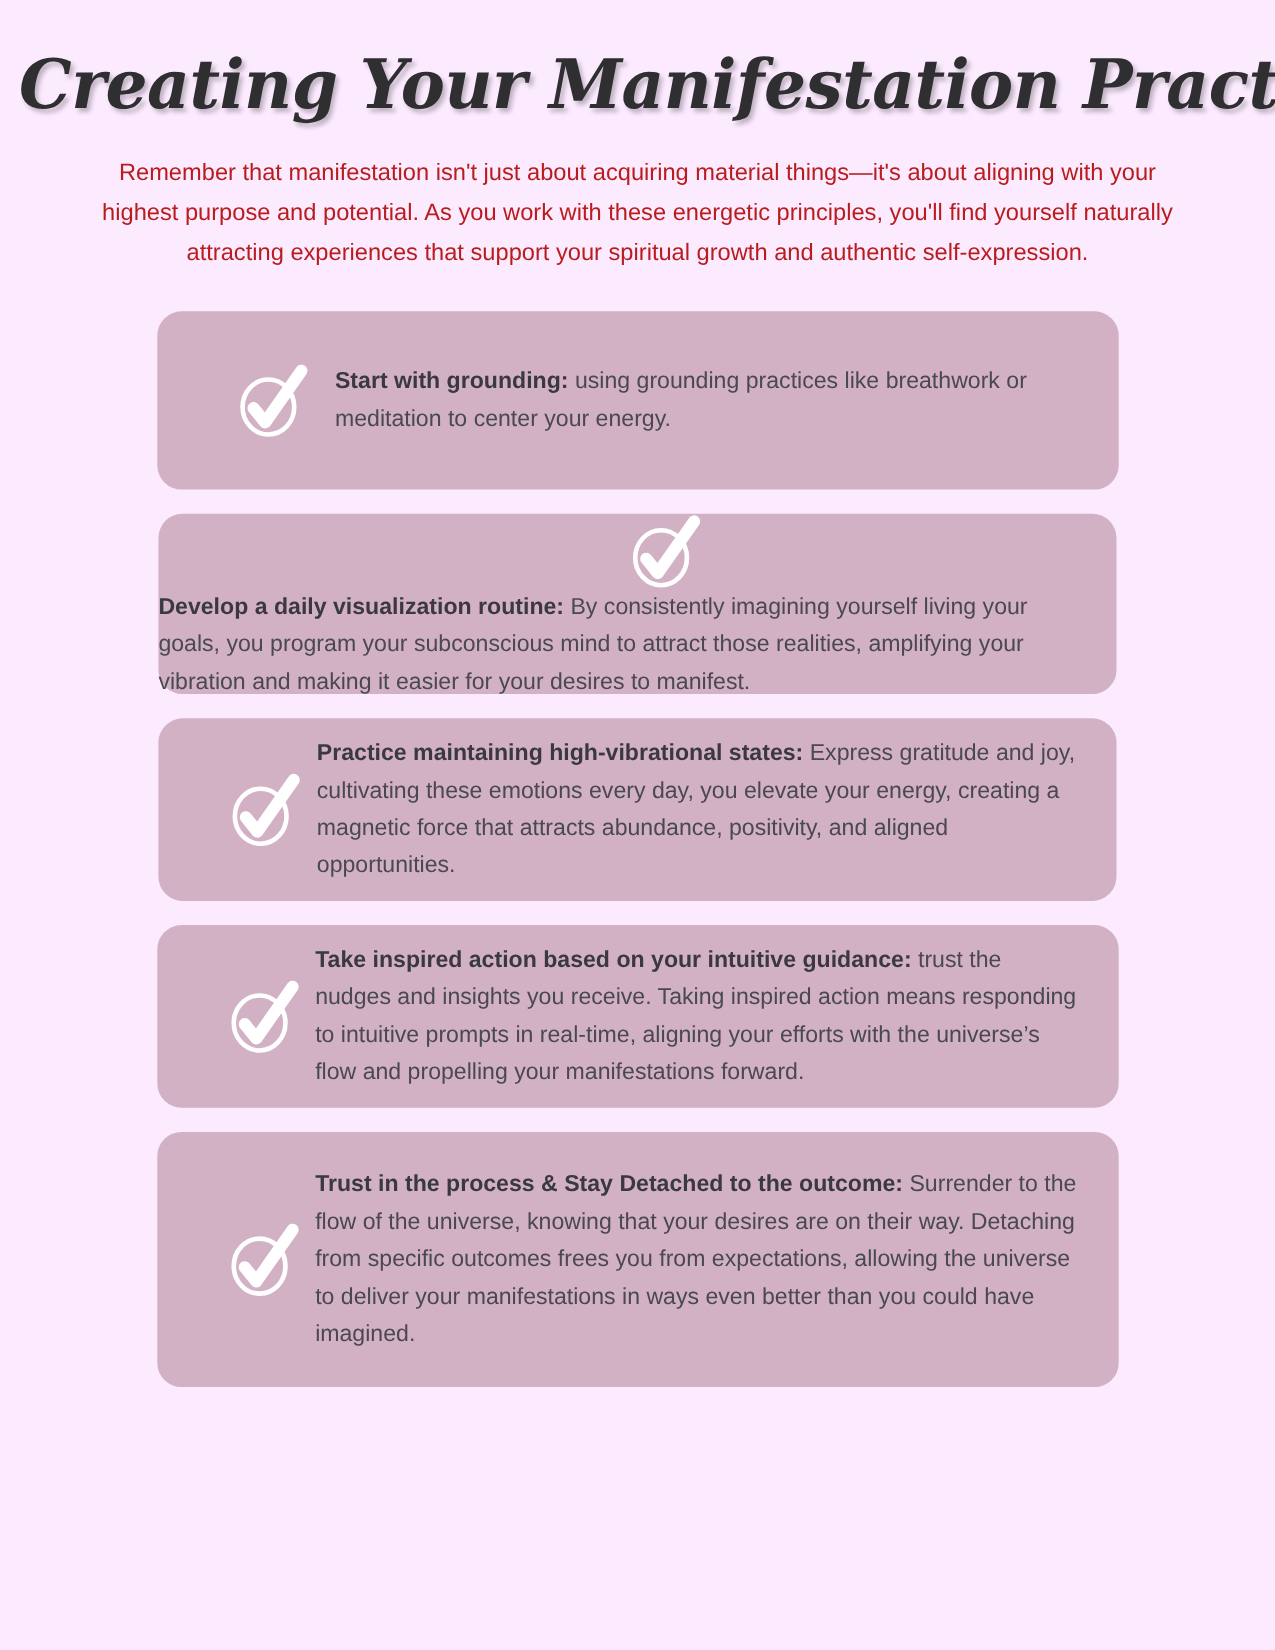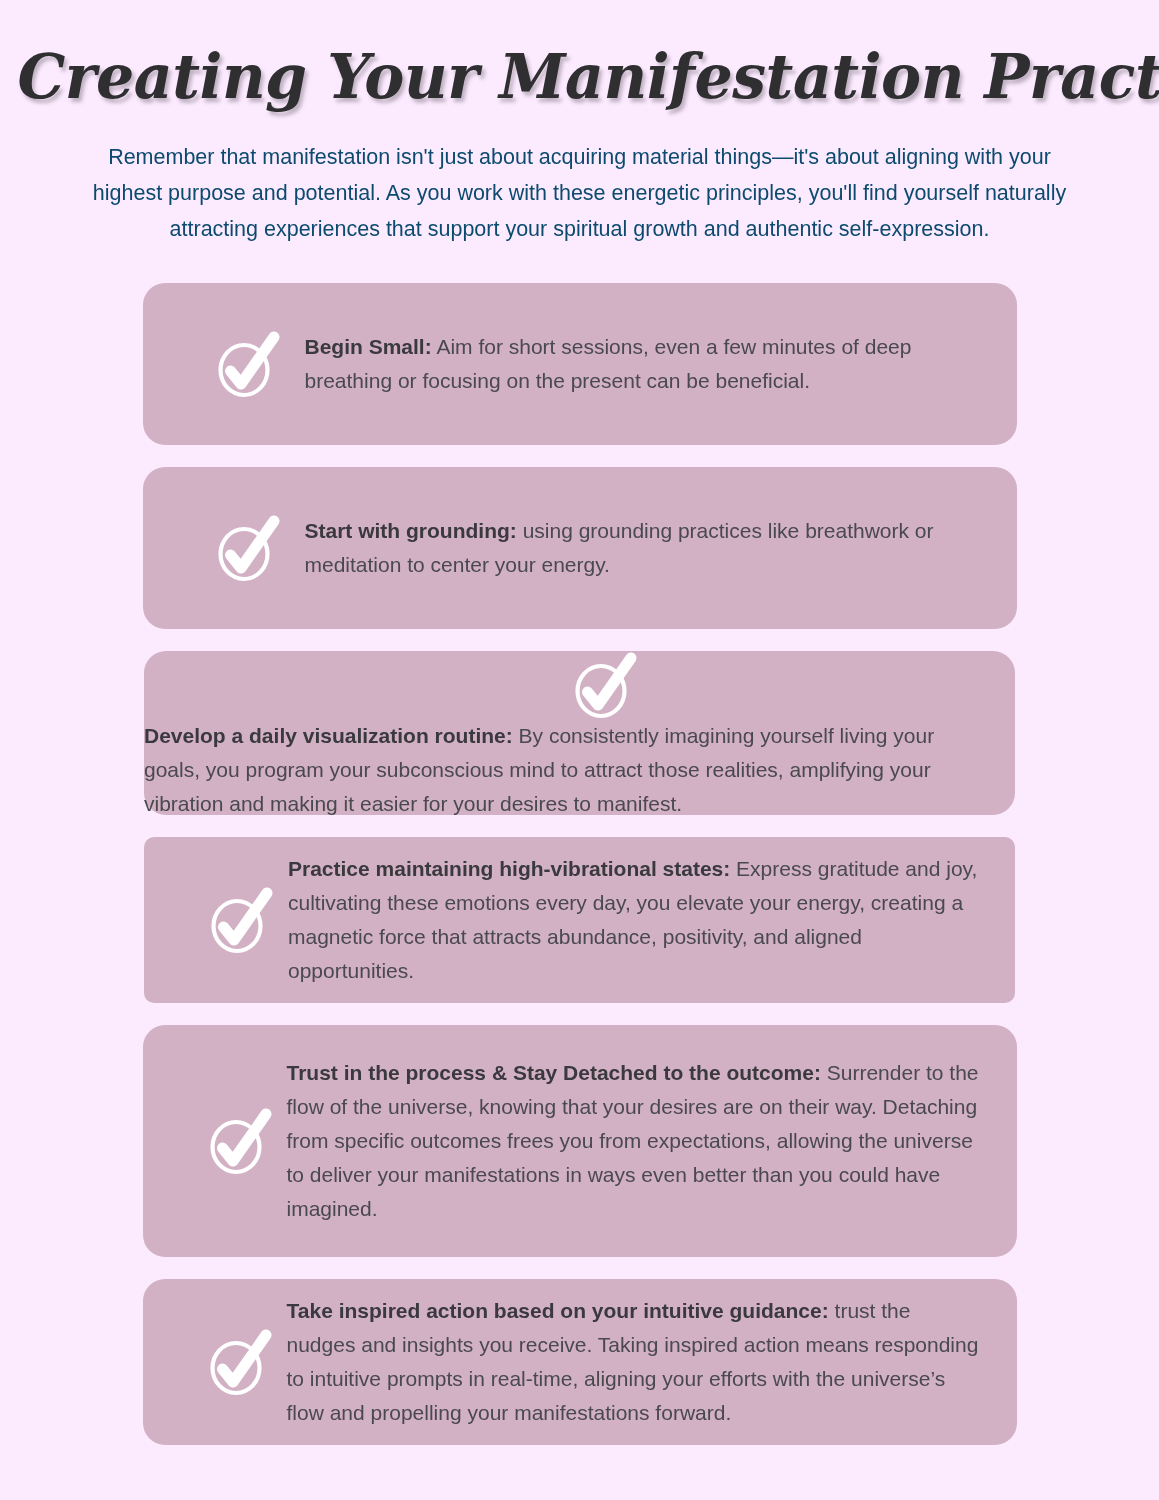--- a/index.html
+++ b/index.html
@@ -40,21 +40,21 @@
     transform-origin: center center;
   }
 
   
   .intro {
     margin: 30px auto 0 auto;
     width: 1000px;
     text-align: center;
     font-size: 21.5px;
     line-height: 36px;
-    color: #0c4a6e;
+    color: #b91c1c;
     font-weight: 400;
   }
 
   
   .cards {
     margin: 0 auto;
     padding-top: 36px;
     width: 1159px;
     box-sizing: border-box;
   }
@@ -96,21 +96,21 @@
 
   .card-text .lead {
     font-weight: 700;
     color: #3a393d;
   }
 
   
   .card-1 { width: 874px; height: 162px; }
   .card-2 { width: 874px; height: 162px; justify-content: flex-end; }
   .card-3 { width: 871px; height: 164px; flex-direction: column; }
-  .card-4 { width: 871px; height: 166px; border-radius: 10px; }
+  .card-4 { width: 871px; height: 166px; }
   .card-5 { width: 874px; height: 166px; }
   .card-6 { width: 874px; height: 232px; }
 
   .card-3 .card-icon,
   .card-4 .card-icon,
   .card-5 .card-icon,
   .card-6 .card-icon { margin-left: 62px; }
 
   .card-1 .card-text,
   .card-2 .card-text { padding-left: 10px; }
@@ -119,31 +119,20 @@
 <body>
 
 <div class="page">
 
   <h1 class="title">Creating Your Manifestation Practice</h1>
 
   <p class="intro">Remember that manifestation isn't just about acquiring material things—it's about aligning with your highest purpose and potential. As you work with these energetic principles, you'll find yourself naturally attracting experiences that support your spiritual growth and authentic self-expression.</p>
 
   <div class="cards">
 
-    <div class="card card-1">
-      <span class="card-icon">
-        <svg viewBox="0 0 62 68" xmlns="http://www.w3.org/2000/svg" aria-hidden="true">
-          <ellipse cx="27" cy="40" rx="23.5" ry="25" fill="none" stroke="#ffffff" stroke-width="4.2"></ellipse>
-          <path d="M13.5 41 L24 54 L57 7" fill="none" stroke="#ffffff" stroke-width="11" stroke-linecap="round" stroke-linejoin="round"></path>
-        </svg>
-      </span>
-      <div class="card-text">
-        <span class="lead">Begin Small:</span><span> Aim for short sessions, even a few minutes of deep breathing or focusing on the present can be beneficial.</span>
-      </div>
-    </div>
 
     <div class="card card-2">
       <span class="card-icon">
         <svg viewBox="0 0 62 68" xmlns="http://www.w3.org/2000/svg" aria-hidden="true">
           <ellipse cx="27" cy="40" rx="23.5" ry="25" fill="none" stroke="#ffffff" stroke-width="4.2"></ellipse>
           <path d="M13.5 41 L24 54 L57 7" fill="none" stroke="#ffffff" stroke-width="11" stroke-linecap="round" stroke-linejoin="round"></path>
         </svg>
       </span>
       <div class="card-text">
         <span class="lead">Start with grounding:</span><span> using grounding practices like breathwork or meditation to center your energy.</span>
@@ -167,38 +156,38 @@
         <svg viewBox="0 0 62 68" xmlns="http://www.w3.org/2000/svg" aria-hidden="true">
           <ellipse cx="27" cy="40" rx="23.5" ry="25" fill="none" stroke="#ffffff" stroke-width="4.2"></ellipse>
           <path d="M13.5 41 L24 54 L57 7" fill="none" stroke="#ffffff" stroke-width="11" stroke-linecap="round" stroke-linejoin="round"></path>
         </svg>
       </span>
       <div class="card-text">
         <span class="lead">Practice maintaining high-vibrational states:</span><span> Express gratitude and joy, cultivating these emotions every day, you elevate your energy, creating a magnetic force that attracts abundance, positivity, and aligned opportunities.</span>
       </div>
     </div>
 
+    <div class="card card-5">
+      <span class="card-icon">
+        <svg viewBox="0 0 62 68" xmlns="http://www.w3.org/2000/svg" aria-hidden="true">
+          <ellipse cx="27" cy="40" rx="23.5" ry="25" fill="none" stroke="#ffffff" stroke-width="4.2"></ellipse>
+          <path d="M13.5 41 L24 54 L57 7" fill="none" stroke="#ffffff" stroke-width="11" stroke-linecap="round" stroke-linejoin="round"></path>
+        </svg>
+      </span>
+      <div class="card-text">
+        <span class="lead">Take inspired action based on your intuitive guidance:</span><span> trust the nudges and insights you receive. Taking inspired action means responding to intuitive prompts in real-time, aligning your efforts with the universe’s flow and propelling your manifestations forward.</span>
+      </div>
+    </div>
+
     <div class="card card-6">
       <span class="card-icon">
         <svg viewBox="0 0 62 68" xmlns="http://www.w3.org/2000/svg" aria-hidden="true">
           <ellipse cx="27" cy="40" rx="23.5" ry="25" fill="none" stroke="#ffffff" stroke-width="4.2"></ellipse>
           <path d="M13.5 41 L24 54 L57 7" fill="none" stroke="#ffffff" stroke-width="11" stroke-linecap="round" stroke-linejoin="round"></path>
         </svg>
       </span>
       <div class="card-text">
         <span class="lead">Trust in the process &amp; Stay Detached to the outcome:</span><span> Surrender to the flow of the universe, knowing that your desires are on their way. Detaching from specific outcomes frees you from expectations, allowing the universe to deliver your manifestations in ways even better than you could have imagined.</span>
       </div>
     </div>
 
-    <div class="card card-5">
-      <span class="card-icon">
-        <svg viewBox="0 0 62 68" xmlns="http://www.w3.org/2000/svg" aria-hidden="true">
-          <ellipse cx="27" cy="40" rx="23.5" ry="25" fill="none" stroke="#ffffff" stroke-width="4.2"></ellipse>
-          <path d="M13.5 41 L24 54 L57 7" fill="none" stroke="#ffffff" stroke-width="11" stroke-linecap="round" stroke-linejoin="round"></path>
-        </svg>
-      </span>
-      <div class="card-text">
-        <span class="lead">Take inspired action based on your intuitive guidance:</span><span> trust the nudges and insights you receive. Taking inspired action means responding to intuitive prompts in real-time, aligning your efforts with the universe’s flow and propelling your manifestations forward.</span>
-      </div>
-    </div>
-
   </div>
 </div>
 
 </body></html>

